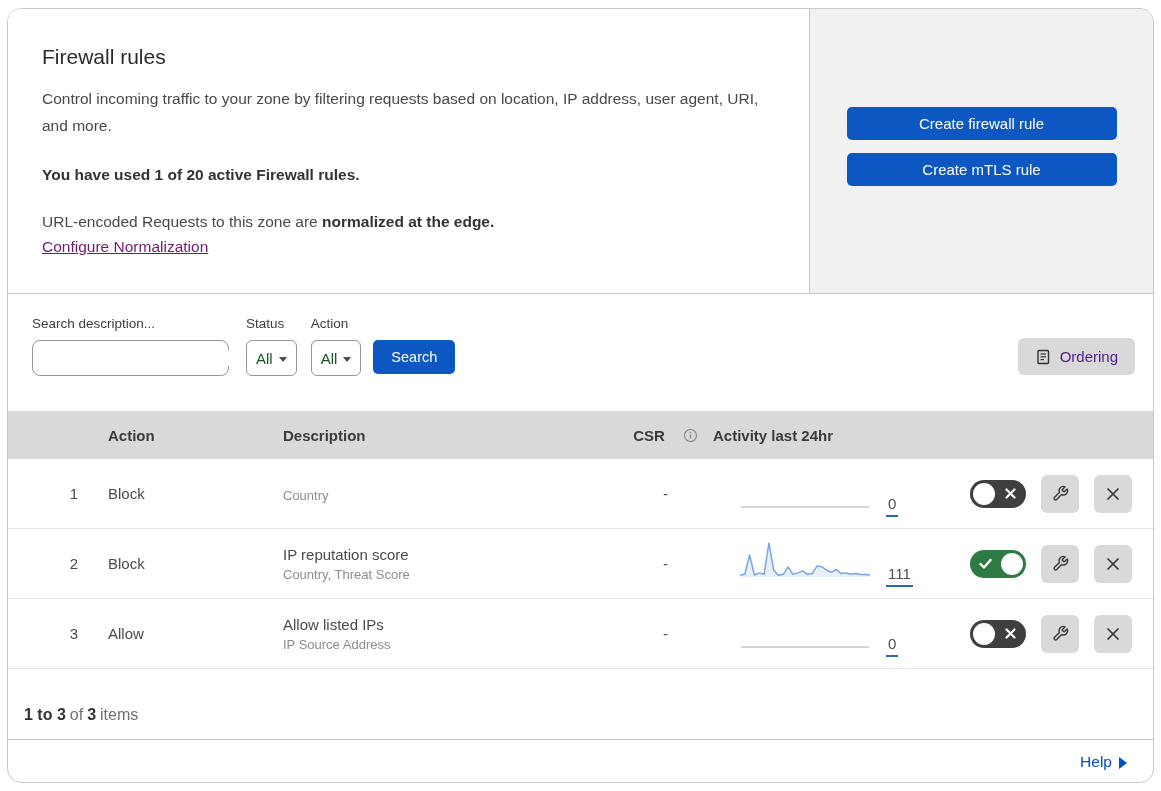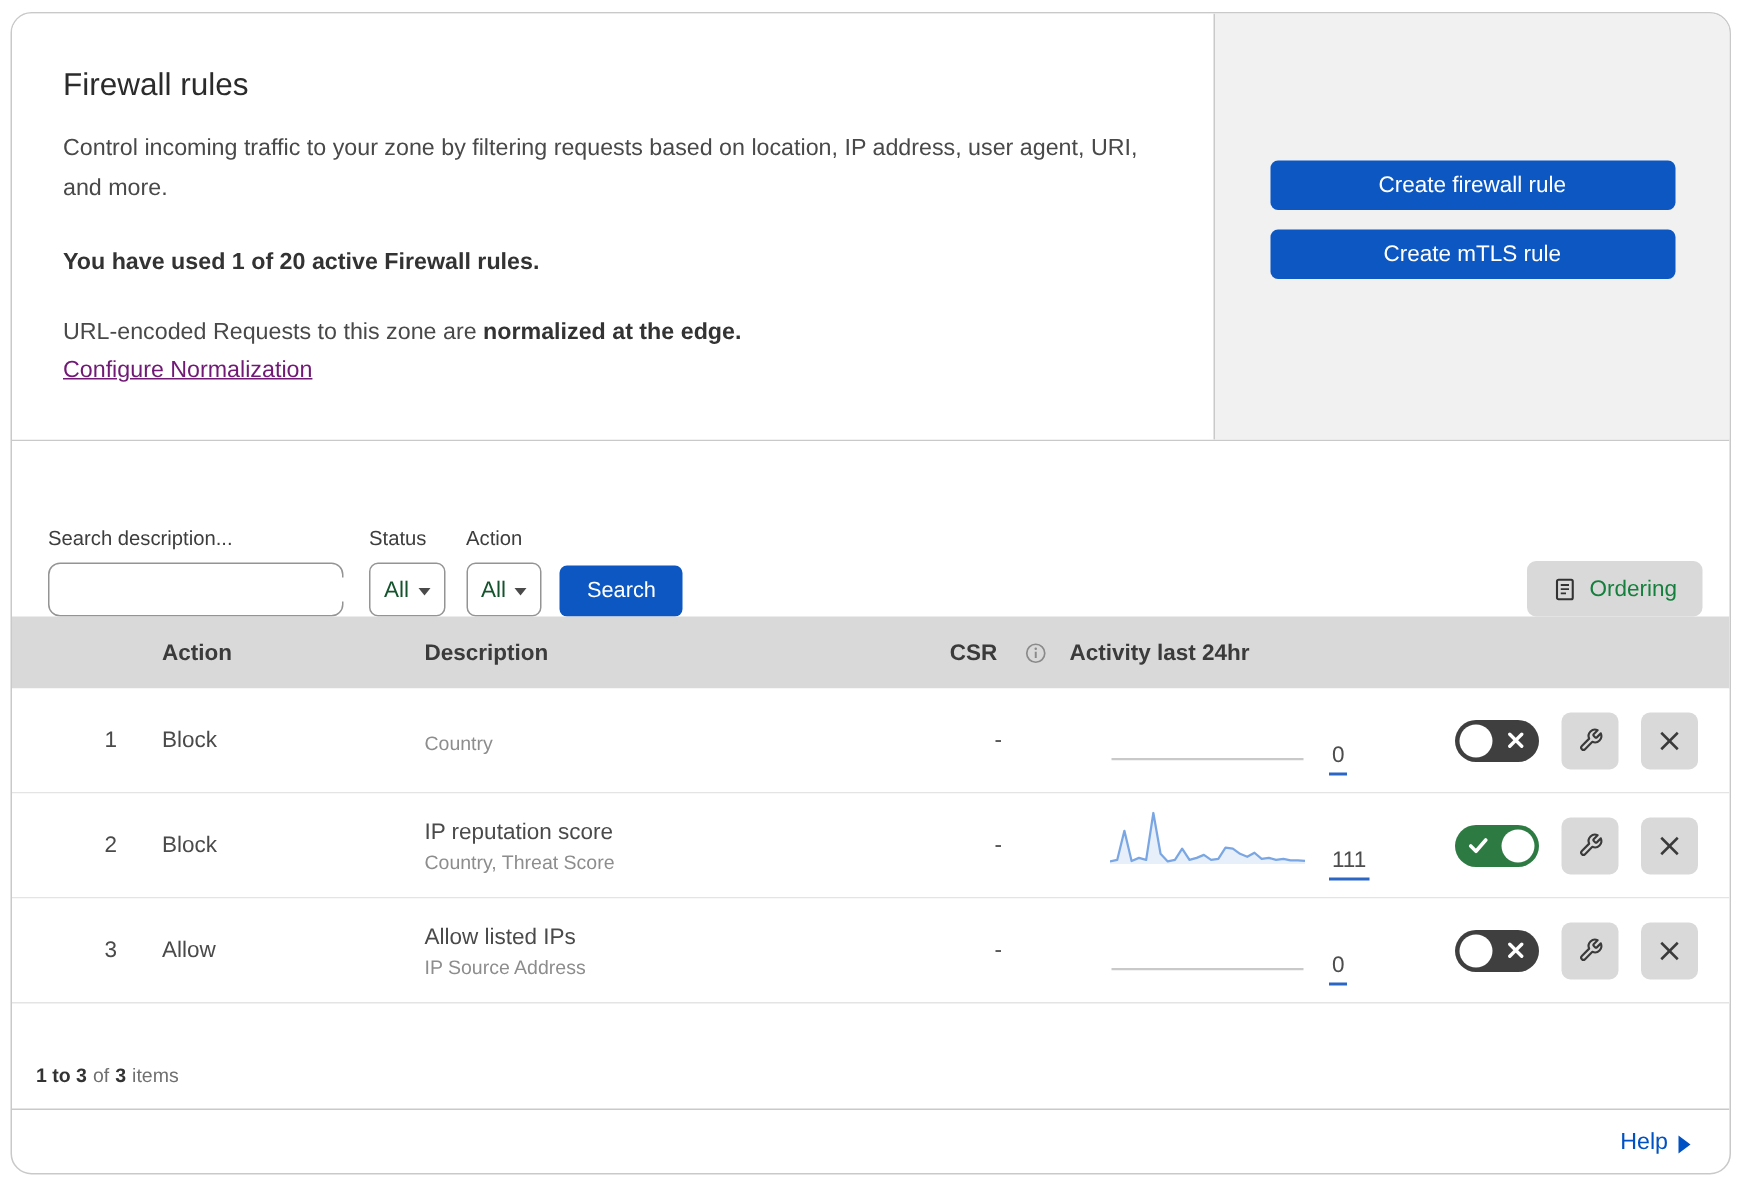--- a/index.html
+++ b/index.html
@@ -17,29 +17,29 @@
   .desc { font-size:15.5px; line-height:1.75; color:#494949; max-width:720px; }
   .usage { font-size:15.5px; font-weight:bold; color:#333; margin-top:27px; }
   .norm { font-size:15.5px; color:#494949; margin-top:29px; }
   .norm .b { font-weight:bold; color:#333; }
   .cfg-link { display:inline-block; margin-top:7px; font-size:15.5px; color:#701a75; text-decoration:underline; cursor:pointer; }
   .btn-primary {
     width:270px; height:33px; background:#0d57c2; color:#fff; border:none; border-radius:5px;
     font-size:15px; font-family:inherit; cursor:pointer; display:flex; align-items:center; justify-content:center;
   }
   
-  .filter-section { height:117px; display:flex; align-items:flex-end; padding:22px 18px 0 24px; flex:0 0 auto; }
+  .filter-section { height:117px; display:flex; align-items:flex-start; padding:22px 18px 0 24px; flex:0 0 auto; }
   .fgroup { display:flex; flex-direction:column; }
   .flabel { font-size:13.5px; color:#3d3d3d; margin-bottom:9px; }
   .search-box { width:197px; height:36px; border:1px solid #949494; border-radius:8px; display:flex; align-items:center; padding:0 10px; background:#fff; }
   .search-box input { border:none; outline:none; flex:1; font-size:14px; font-family:inherit; margin-left:6px; }
   .select-box { height:36px; border:1px solid #949494; border-radius:6px; background:#fff; display:flex; align-items:center; gap:6px; padding:0 9px; font-size:15px; color:#14532d; cursor:pointer; }
   .caret { width:0; height:0; border-left:4.5px solid transparent; border-right:4.5px solid transparent; border-top:5.5px solid #4a4a4a; margin-top:2px; }
   .btn-search { height:34px; padding:0 18px; background:#0d57c2; color:#fff; border:none; border-radius:5px; font-size:14.5px; font-family:inherit; cursor:pointer; margin-top:24px; margin-left:12px; }
-  .btn-ordering { margin-left:auto; margin-top:22px; height:37px; padding:0 17px; background:#d9d9d9; border:none; border-radius:6px; font-size:15px; color:#15803d; font-family:inherit; cursor:pointer; display:flex; align-items:center; gap:9px; }
+  .btn-ordering { margin-left:auto; margin-top:22px; height:37px; padding:0 17px; background:#d9d9d9; border:none; border-radius:6px; font-size:15px; color:#4c1d95; font-family:inherit; cursor:pointer; display:flex; align-items:center; gap:9px; }
   
   .grid-row { display:grid; grid-template-columns:100px 175px 1fr 95px 235px 205px; align-items:center; }
   .thead { background:#d9d9d9; height:48px; font-size:15px; font-weight:600; color:#3b3b3b; flex:0 0 auto; }
   .th-csr { justify-self:center; display:flex; align-items:center; gap:18px; }
   .trow { height:70px; border-bottom:1px solid #e4e4e4; background:#fff; flex:0 0 auto; }
   .cell-num { justify-self:end; padding-right:30px; font-size:15px; color:#4a4a4a; }
   .cell-action { font-size:15px; color:#4a4a4a; }
   .cell-desc .main { font-size:15px; color:#4a4a4a; }
   .cell-desc .sub { font-size:13px; color:#8d8d8d; margin-top:4px; }
   .cell-csr { justify-self:center; font-size:15px; color:#4a4a4a; }
@@ -51,21 +51,21 @@
   .toggle .knob { position:absolute; top:3px; width:22px; height:22px; border-radius:50%; background:#fff; }
   .toggle .tick, .toggle .cross { position:absolute; top:8px; }
   .toggle.off { background:#3f3f3f; }
   .toggle.off .knob { left:3px; }
   .toggle.off .cross { right:10px; }
   .toggle.on { background:#2d7a43; }
   .toggle.on .knob { right:3px; left:auto; }
   .toggle.on .tick { left:9px; }
   .icon-btn { width:38px; height:38px; background:#d9d9d9; border:none; border-radius:6px; display:flex; align-items:center; justify-content:center; cursor:pointer; }
   
-  .footer-count { height:70px; display:flex; align-items:flex-end; padding:0 0 15px 16px; font-size:13px; color:#707070; flex:0 0 auto; }
+  .footer-count { height:70px; display:flex; align-items:flex-end; padding:0 0 15px 16px; font-size:16px; color:#707070; flex:0 0 auto; }
   .footer-count .b { font-weight:bold; color:#333; }
   .footer-count span { margin-right:4px; }
   .help-bar { height:45px; border-top:1px solid #c9c9c9; display:flex; align-items:center; justify-content:flex-end; padding-right:26px; gap:7px; flex:0 0 auto; }
   .help-link { font-size:15.5px; color:#0051c3; text-decoration:none; cursor:pointer; }
   .help-arrow { width:0; height:0; border-top:6px solid transparent; border-bottom:6px solid transparent; border-left:8px solid #0051c3; margin-top:1px; }
 </style>
 </head>
 <body>
 
 <div class="card">

